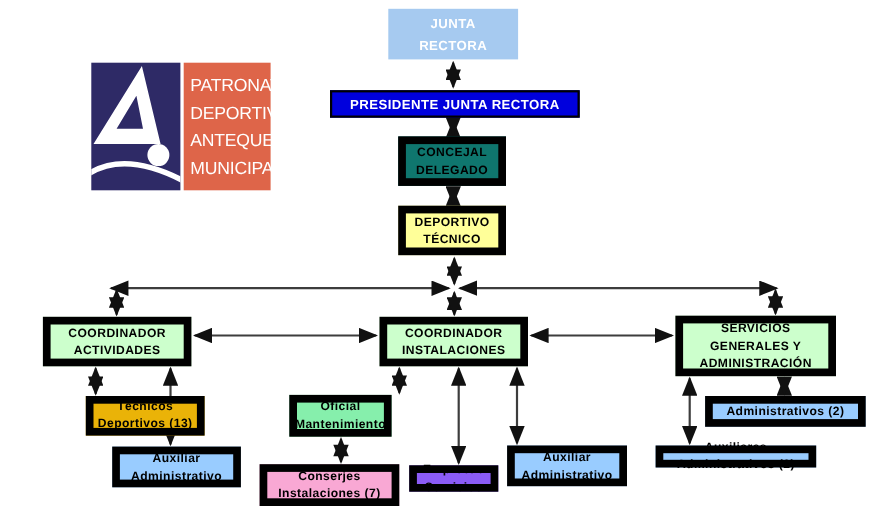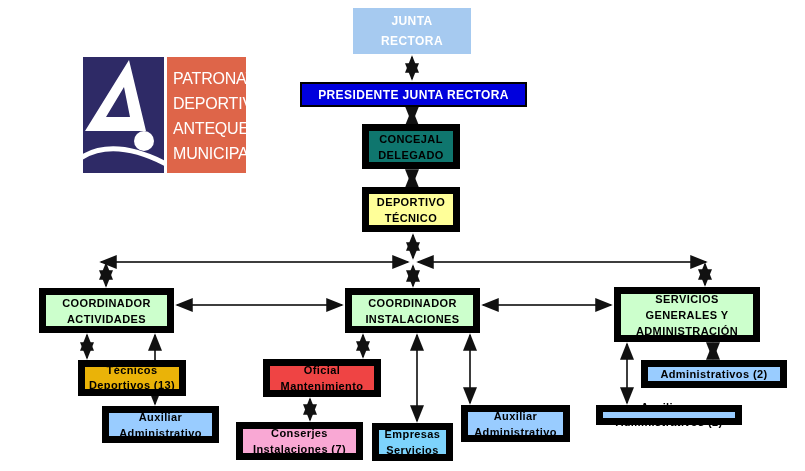--- a/index.html
+++ b/index.html
@@ -114,31 +114,31 @@
   <div class="node" style="left: 30px; top: 360px; width: 108px; height: 36px; line-height: 15px; background: #eab308; color: rgb(0, 0, 0); margin-left: 48px;">
     <span class="lbl">Técnicos
 Deportivos (13)</span>
   </div>
 
   <div class="node" style="left: 102px; top: 406px; width: 117px; height: 37px; background: rgb(153, 204, 255); color: rgb(0, 0, 0);">
     <span class="lbl">Auxiliar
 Administrativo</span>
   </div>
 
-  <div class="node" style="left: 263px; top: 359px; width: 118px; height: 38px; background: #ef4444; color: rgb(0, 0, 0);">
+  <div class="node" style="left: 263px; top: 359px; width: 93px; height: 38px; background: #86efac; color: rgb(0, 0, 0);">
     <span class="lbl">Oficial
 Mantenimiento</span>
   </div>
 
   <div class="node" style="left: 236px; top: 422px; width: 127px; height: 38px; background: #f9a8d4; color: rgb(0, 0, 0);">
     <span class="lbl">Conserjes
 Instalaciones (7)</span>
   </div>
 
-  <div class="node" style="left: 372px; top: 423px; width: 81px; height: 38px; background: #7dd3fc; color: rgb(0, 0, 0);">
+  <div class="node" style="left: 372px; top: 423px; width: 81px; height: 24px; background: #8b5cf6; color: rgb(0, 0, 0);">
     <span class="lbl">Empresas
 Servicios</span>
   </div>
 
   <div class="node" style="left: 461px; top: 405px; width: 109px; height: 37px; background: rgb(153, 204, 255); color: rgb(0, 0, 0);">
     <span class="lbl">Auxiliar
 Administrativo</span>
   </div>
 
   <div class="node" style="left: 641px; top: 360px; width: 146px; height: 28px; background: rgb(153, 204, 255); color: rgb(0, 0, 0);">

